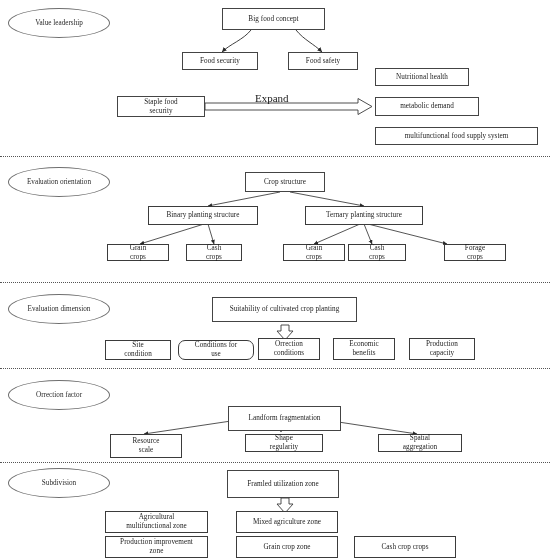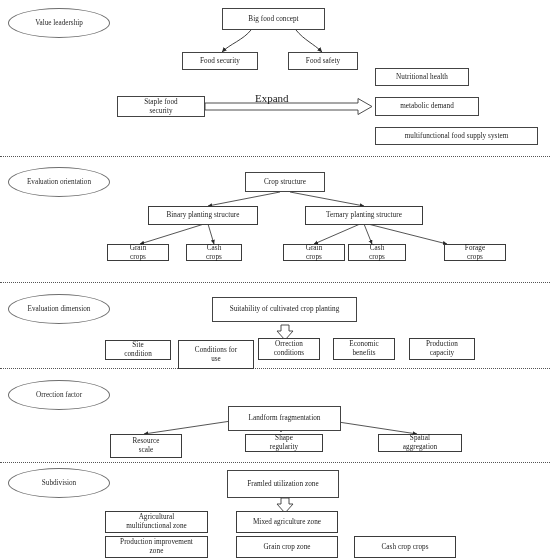--- a/index.html
+++ b/index.html
@@ -144,21 +144,21 @@
   <div class="node" style="left:348px; top:244px; width:58px; height:17px;">Cash crops</div>
 
   <div class="node" style="left:444px; top:244px; width:62px; height:17px;">Forage crops</div>
 
   <div class="ellipse" style="left:8px; top:294px; width:102px; height:30px;">Evaluation dimension</div>
 
   <div class="node heavy" style="left:212px; top:297px; width:145px; height:25px;">Suitability of cultivated crop planting</div>
 
   <div class="node" style="left:105px; top:340px; width:66px; height:20px;">Site condition</div>
 
-  <div class="node" style="left:178px; top:340px; width:76px; height:29px;">Conditions for use</div>
+  <div class="node" style="left:178px; top:340px; width:76px; height:20px;border-radius:7px;">Conditions for use</div>
 
   <div class="node" style="left:258px; top:338px; width:62px; height:22px;">Orrection conditions</div>
 
   <div class="node" style="left:333px; top:338px; width:62px; height:22px;">Economic benefits</div>
 
   <div class="node" style="left:409px; top:338px; width:66px; height:22px;">Production capacity</div>
 
   <div class="ellipse" style="left:8px; top:380px; width:102px; height:30px;">Orrection factor</div>
 
   <div class="node heavy" style="left:228px; top:386px; width:113px; height:25px;margin-top:20px;">Landform fragmentation</div>

